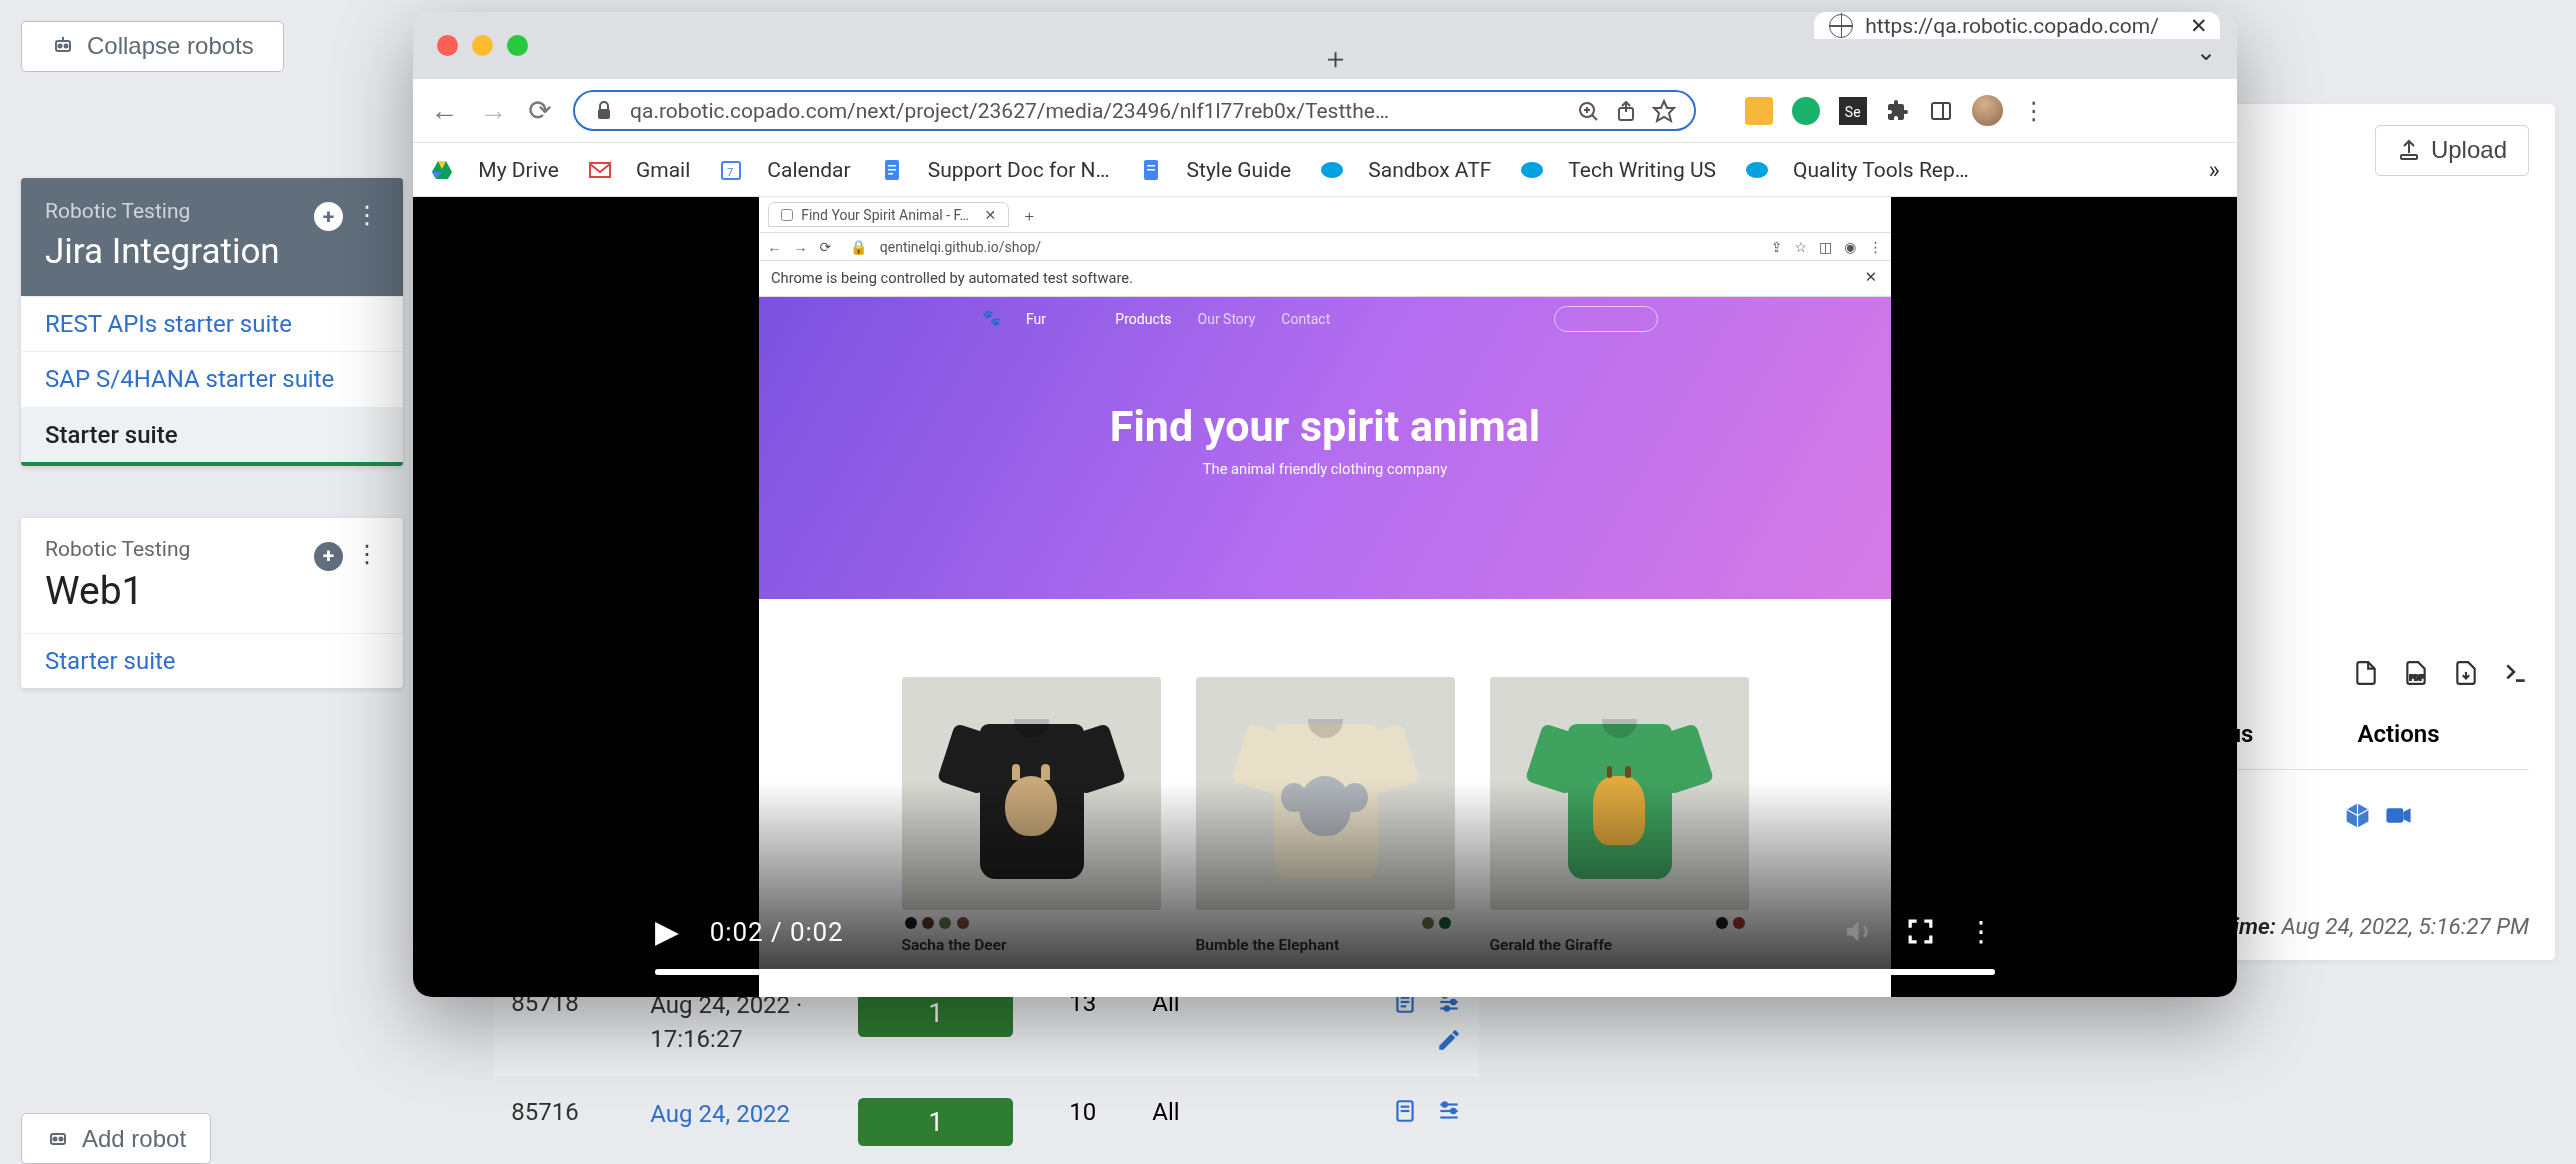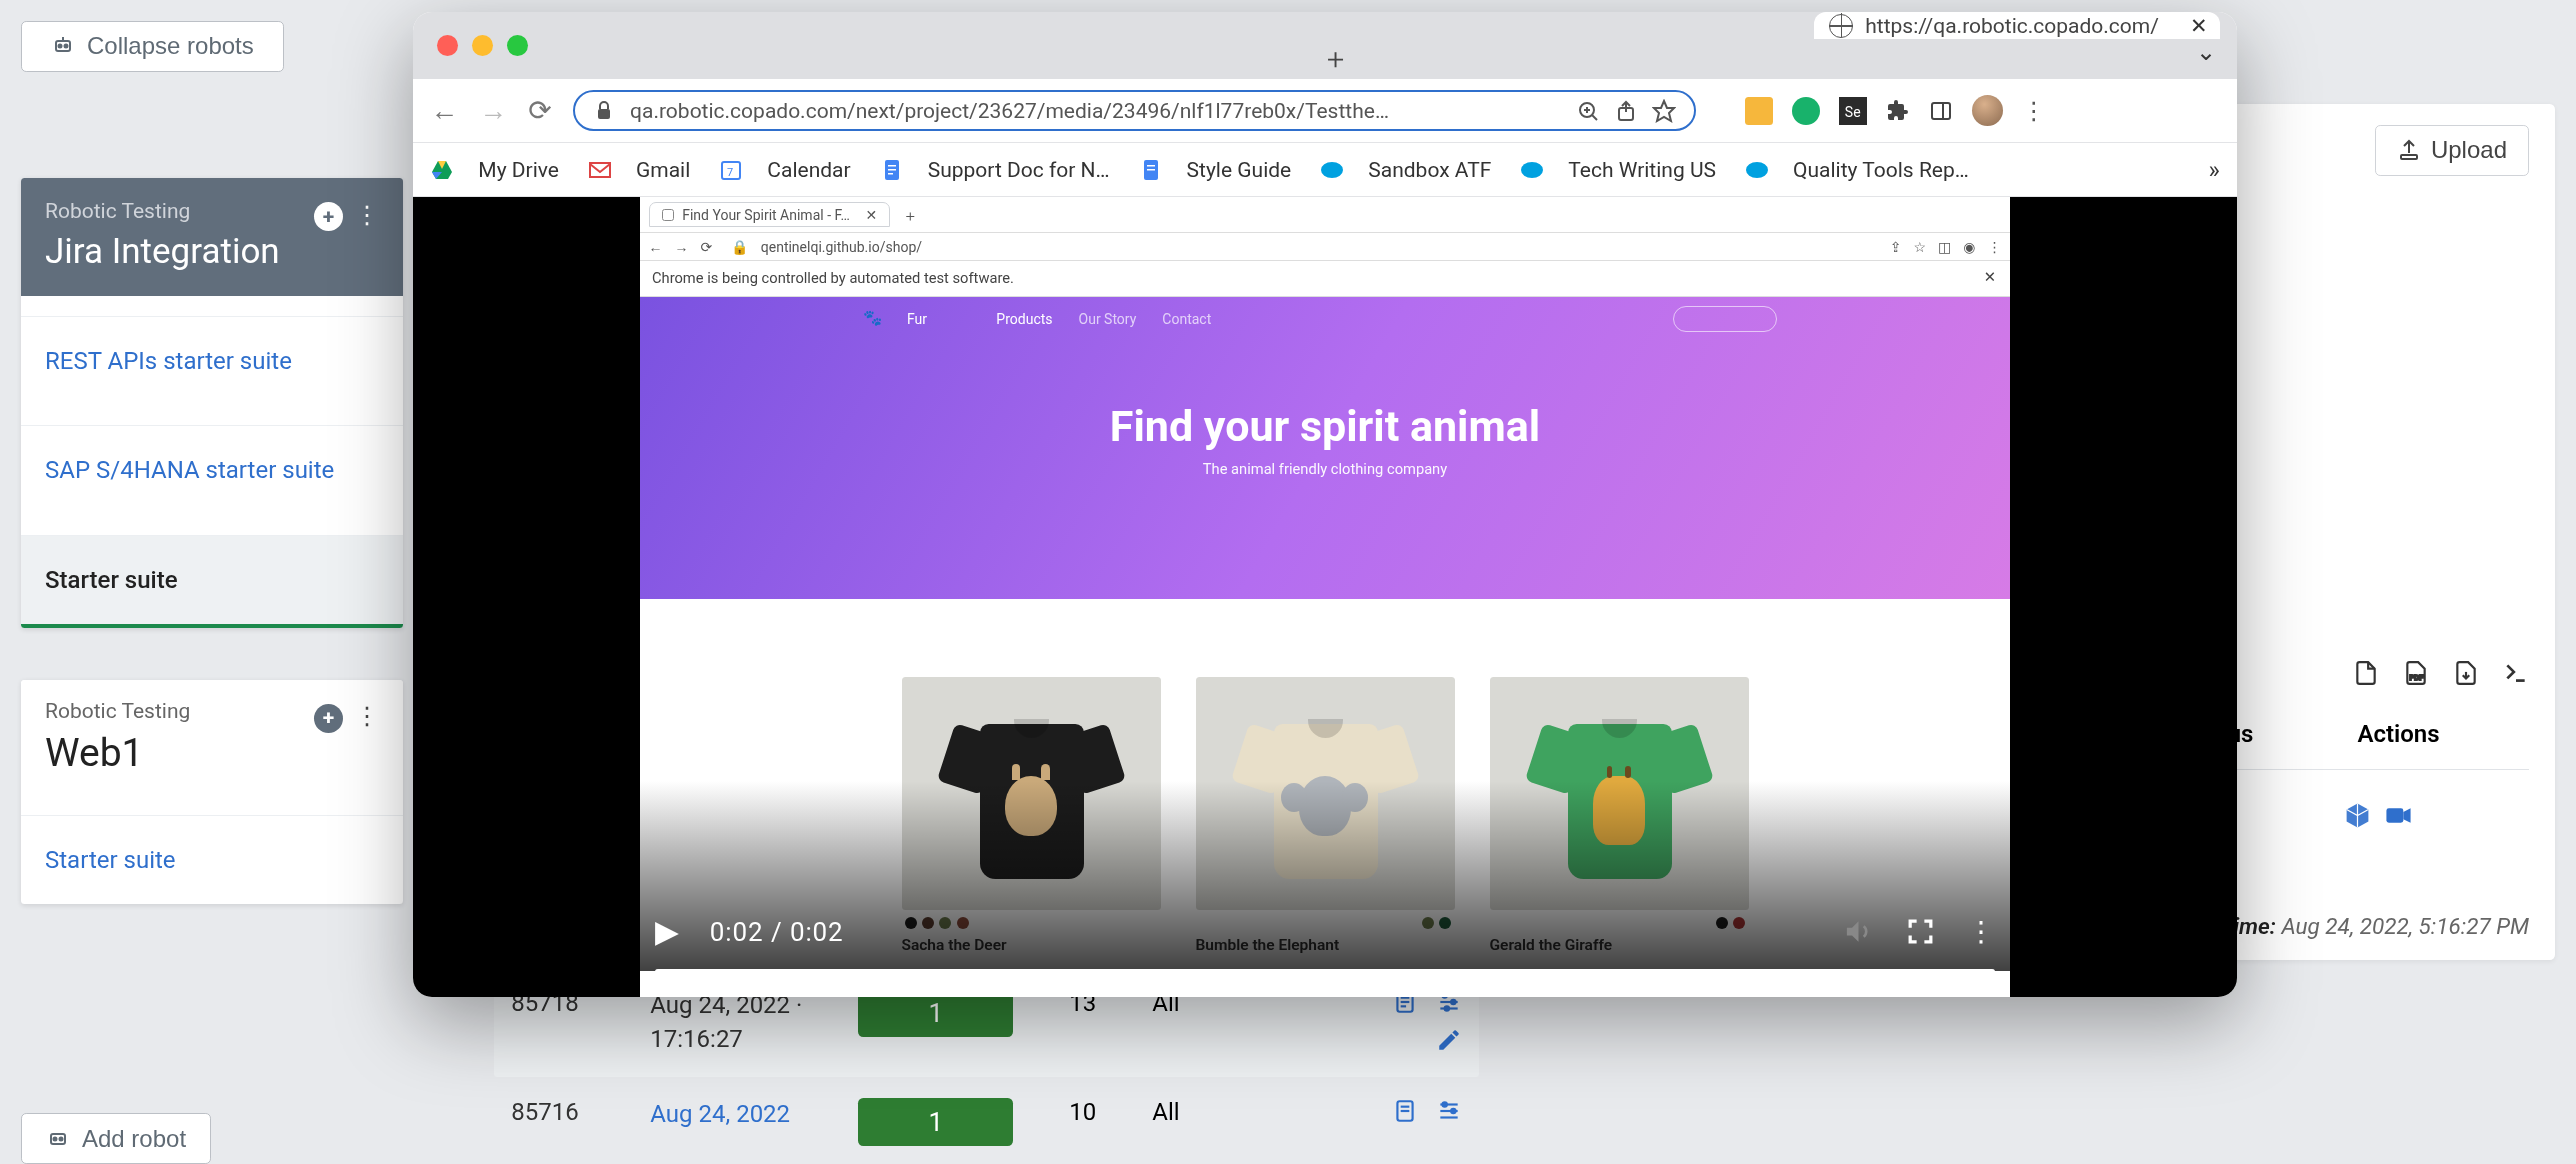--- a/index.html
+++ b/index.html
@@ -61,27 +61,26 @@
     background: #fff; color: #616e7c;
     display: flex; align-items: center; justify-content: center;
     font-size: 21px; font-weight: bold;
   }
   .robot-head .dots {
     position: absolute; right: 24px; top: 22.5px;
     color: #fff; font-size: 24px;
   }
 
   .suite-item {
-    padding: 28px 24px;
+    padding: 11px 24px;
     font-size: 24px;
     color: #2f6fcc;
     cursor: pointer;
     border-top: 0.9px solid #eceff2;
     line-height: 1.35;
-    margin-top: 20px;
   }
   .suite-item.selected {
     color: #222;
     font-weight: 500;
     background: #eef1f3;
     border-left: 0;
   }
   .selected-underline {
     height: 3.5px;
     background: #1b8a4c;
@@ -264,21 +263,21 @@
   .bm { display:flex; align-items:flex-end; gap: 24px; }
   .bm-ico { width: 24px; height: 24px; }
   .bm-more { margin-left: auto; font-size: 24px; }
 
   
   .viewport {
     flex: 1; background: #000;
     display: flex; justify-content: center;
     position: relative;
   }
-  .innerpage { width: 1370px; background: #fff; position: relative; }
+  .innerpage { width: 1132px; background: #fff; position: relative; }
 
   .inner-top {
     background: #fff; border-bottom: 0.9px solid #ddd; padding: 5.2px 8.6px;
     font-size: 14px; color: #555;
   }
   .inner-tab {
     display:inline-flex; align-items:center; gap:8.6px;
     border: 0.9px solid #d0d3d8; border-radius: 7px 7px 0 0;
     padding: 3.5px 12px;
   }

